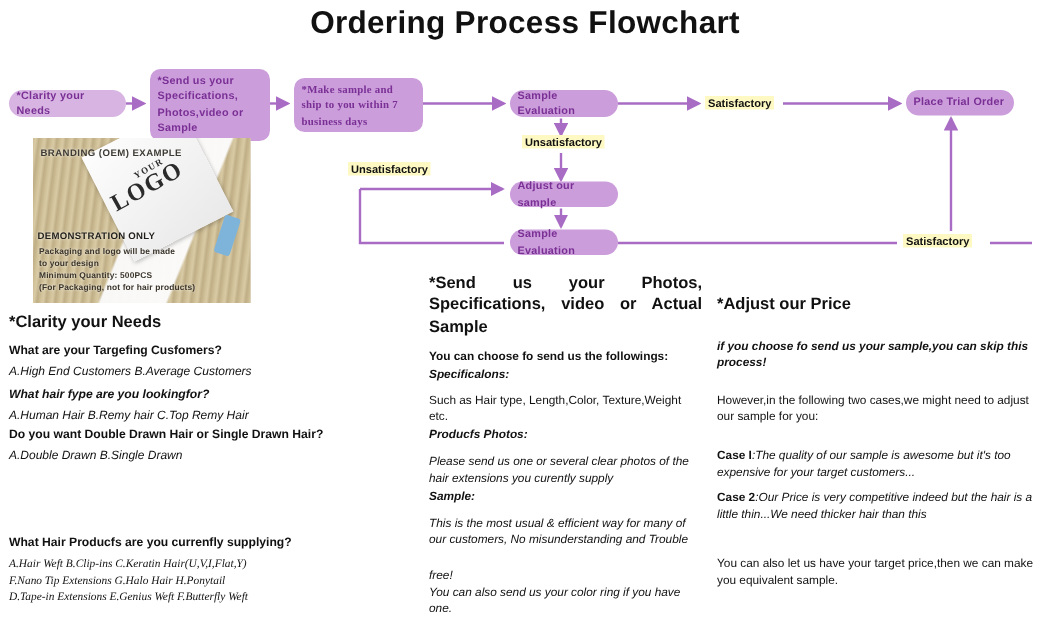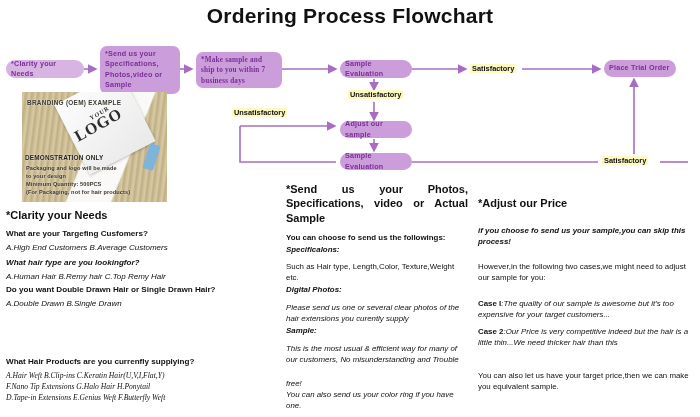--- a/index.html
+++ b/index.html
@@ -233,21 +233,21 @@
     <div class="serifans">A.Hair Weft  B.Clip-ins  C.Keratin Hair(U,V,I,Flat,Y)</div>
     <div class="serifans">F.Nano Tip Extensions G.Halo Hair   H.Ponytail</div>
     <div class="serifans">D.Tape-in Extensions E.Genius Weft   F.Butterfly Weft</div>
   </div>
 
   <div class="col colB">
     <div class="h-star" style="text-align:justify;">*Send  us  your  Photos,  Specifications,  video  or  Actual  Sample</div>
     <div class="body bold" style="margin-bottom:1px;">You can choose fo send us the followings:</div>
     <div class="body bold it" style="margin-bottom:6px;">Specificalons:</div>
     <div class="body" style="margin-bottom:1px;">Such as Hair type, Length,Color, Texture,Weight etc.</div>
-    <div class="body bold it" style="margin-bottom:7px;">Digital Photos:</div>
+    <div class="body bold it" style="margin-bottom:7px;">Producfs Photos:</div>
     <div class="body it" style="margin-bottom:1px;">Please send us one or several clear photos of the hair extensions you  curently supply</div>
     <div class="body bold it" style="margin-bottom:7px;">Sample:</div>
     <div class="body it" style="margin-bottom:12px;">This is the most usual &amp; efficient way for many of our customers, No misunderstanding and Trouble</div>
     <div class="body it" style="margin-bottom:0px;">free!</div>
     <div class="body it">You can also send us your color ring if you have one.</div>
   </div>
 
   <div class="col colC">
     <div class="h-star">*Adjust our Price</div>
     <div class="spacer8"></div>

